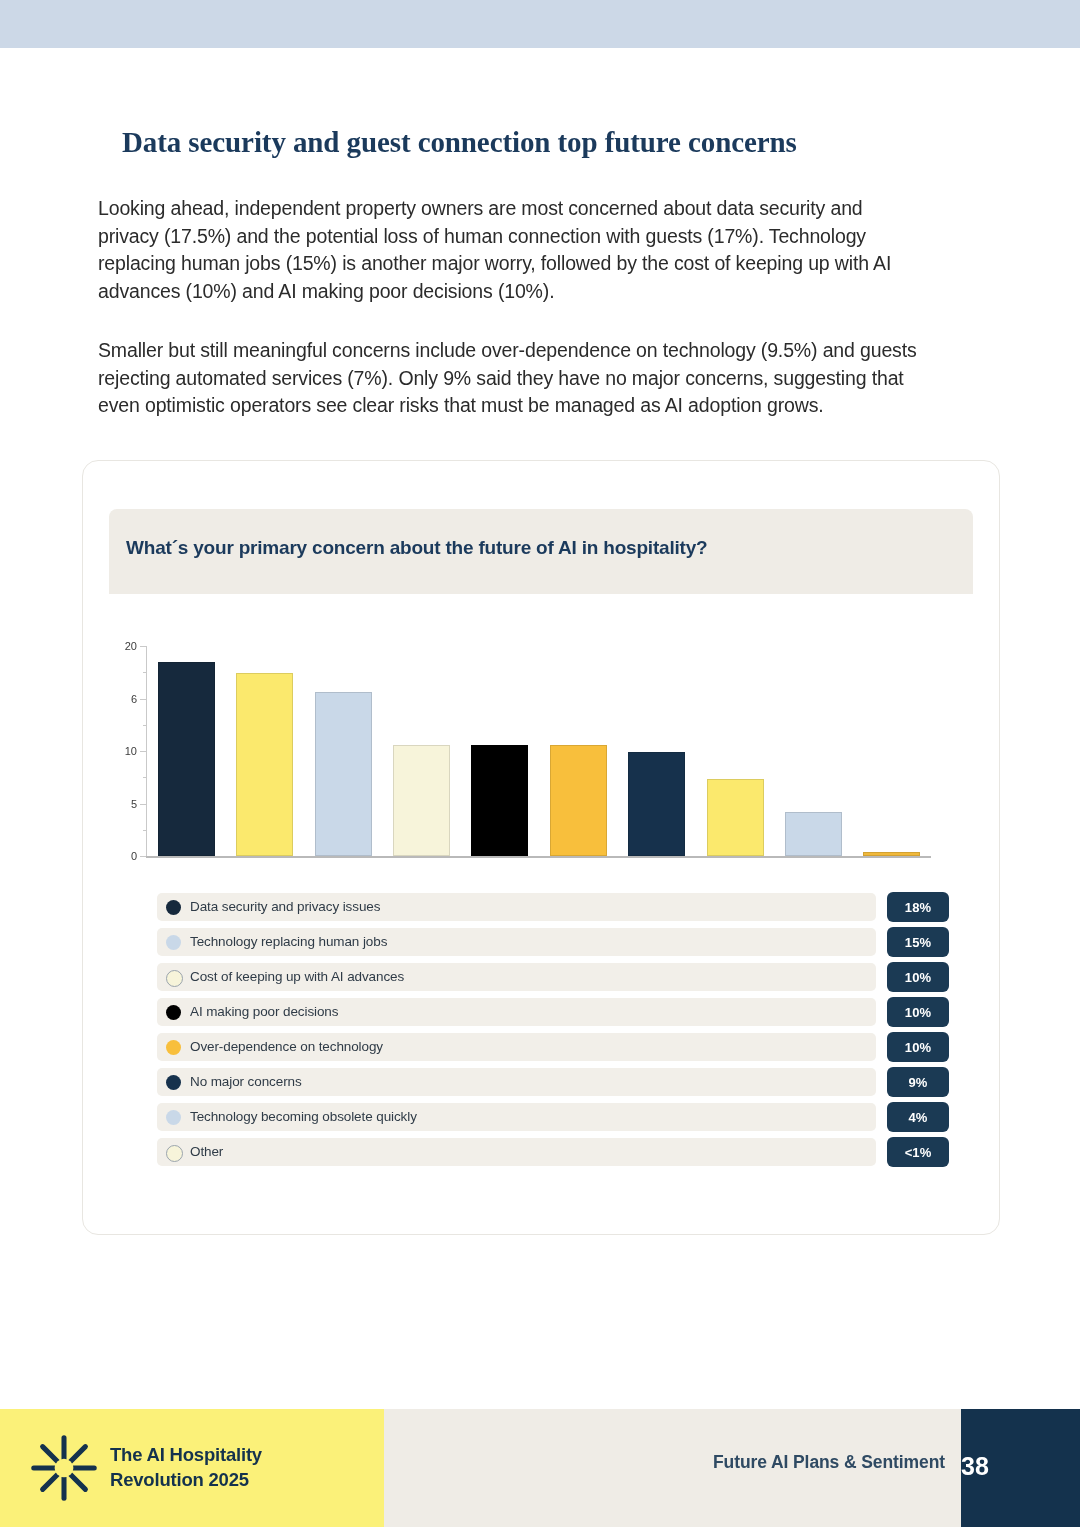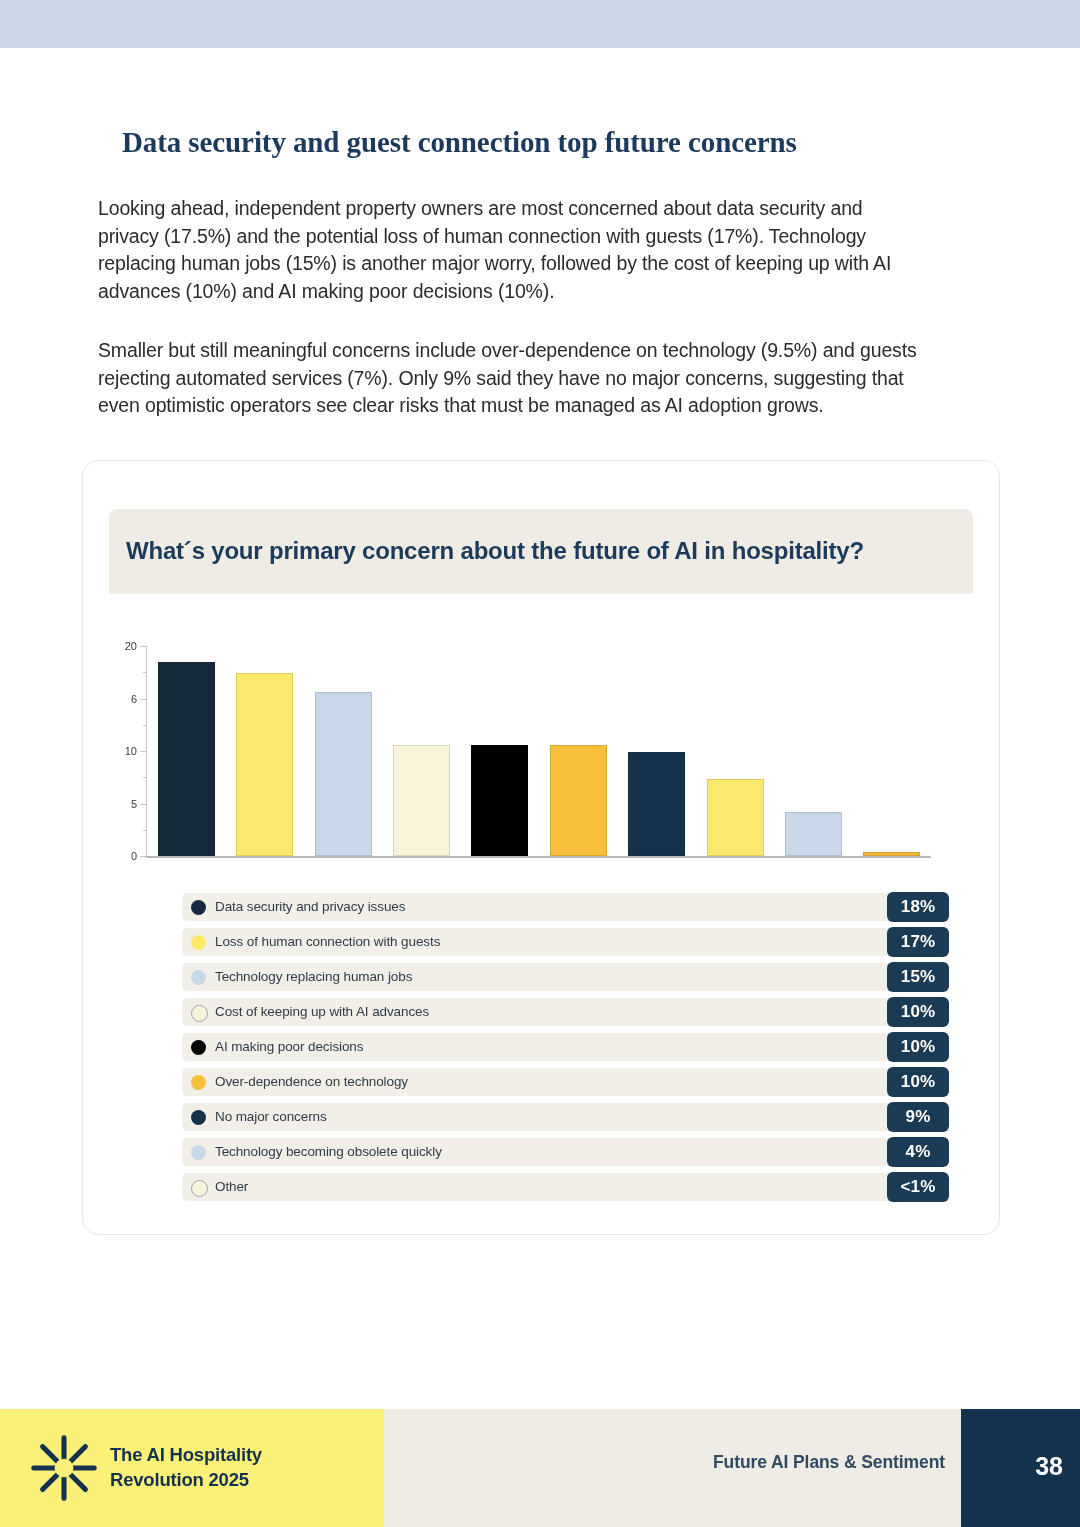--- a/index.html
+++ b/index.html
@@ -72,21 +72,21 @@
     top: 48px;
     width: 864px;
     height: 85px;
     background: #efece6;
     border-radius: 8px 8px 0 0;
   }
   .card-title {
     position: absolute;
     left: 17px;
     top: 28px;
-    font-size: 24px;
+    font-size: 19px;
     font-weight: 700;
     color: #1b3a5c;
     letter-spacing: -0.2px;
     white-space: nowrap;
   }
 
   
   .plot {
     position: absolute;
     left: 26px;
@@ -153,21 +153,20 @@
     left: 74px;
     top: 432px;
     width: 792px;
   }
   .legend-row {
     position: relative;
     height: 28px;
     margin-bottom: 7px;
     display: flex;
     align-items: center;
-    margin-left: 25px;
   }
   .legend-bar {
     position: absolute;
     left: 0; top: 0;
     width: 719px;
     height: 28px;
     background: #f2efe9;
     border-radius: 5px;
   }
   .dot {
@@ -191,21 +190,21 @@
   }
   .pct-badge {
     position: absolute;
     right: 0;
     top: -1px;
     width: 62px;
     height: 30px;
     background: #1b3a54;
     border-radius: 6px;
     color: #ffffff;
-    font-size: 17px;
+    font-size: 13px;
     font-weight: 700;
     display: flex;
     align-items: center;
     justify-content: center;
     letter-spacing: 0.1px;
   }
 
   
   .footer {
     position: absolute;
@@ -260,21 +259,21 @@
     font-size: 17.5px;
     font-weight: 700;
     color: #2f4a63;
     letter-spacing: -0.1px;
   }
   .page-num {
     position: absolute;
     left: 961px;
     top: 1452px;
     width: 102px;
-    text-align: right;
+    text-align: left;
     font-size: 25px;
     font-weight: 700;
     color: #ffffff;
   }
 </style>
 </head>
 <body>
 
 <div class="top-band"></div>
 
@@ -324,26 +323,20 @@
         <div class="bar" title="Other: &lt;1%" style="left: 716.3px; width: 57px; height: 4.2px; background: rgb(240, 184, 58);"></div>
       </div>
   </div>
 
   <div class="legend" id="legend">
       <div class="legend-row">
         <div class="legend-bar"></div>
         <div class="dot" style="background: rgb(22, 41, 61);"></div>
         <div class="legend-label">Data security and privacy issues</div>
         <div class="pct-badge">18%</div>
-      </div>
-      <div class="legend-row">
-        <div class="legend-bar"></div>
-        <div class="dot" style="background: rgb(251, 233, 109);"></div>
-        <div class="legend-label">Loss of human connection with guests</div>
-        <div class="pct-badge">17%</div>
       </div>
       <div class="legend-row">
         <div class="legend-bar"></div>
         <div class="dot" style="background: rgb(201, 216, 232);"></div>
         <div class="legend-label">Technology replacing human jobs</div>
         <div class="pct-badge">15%</div>
       </div>
       <div class="legend-row">
         <div class="legend-bar"></div>
         <div class="dot" style="background: rgb(247, 244, 218); border: 1px solid rgb(154, 164, 173);"></div>

